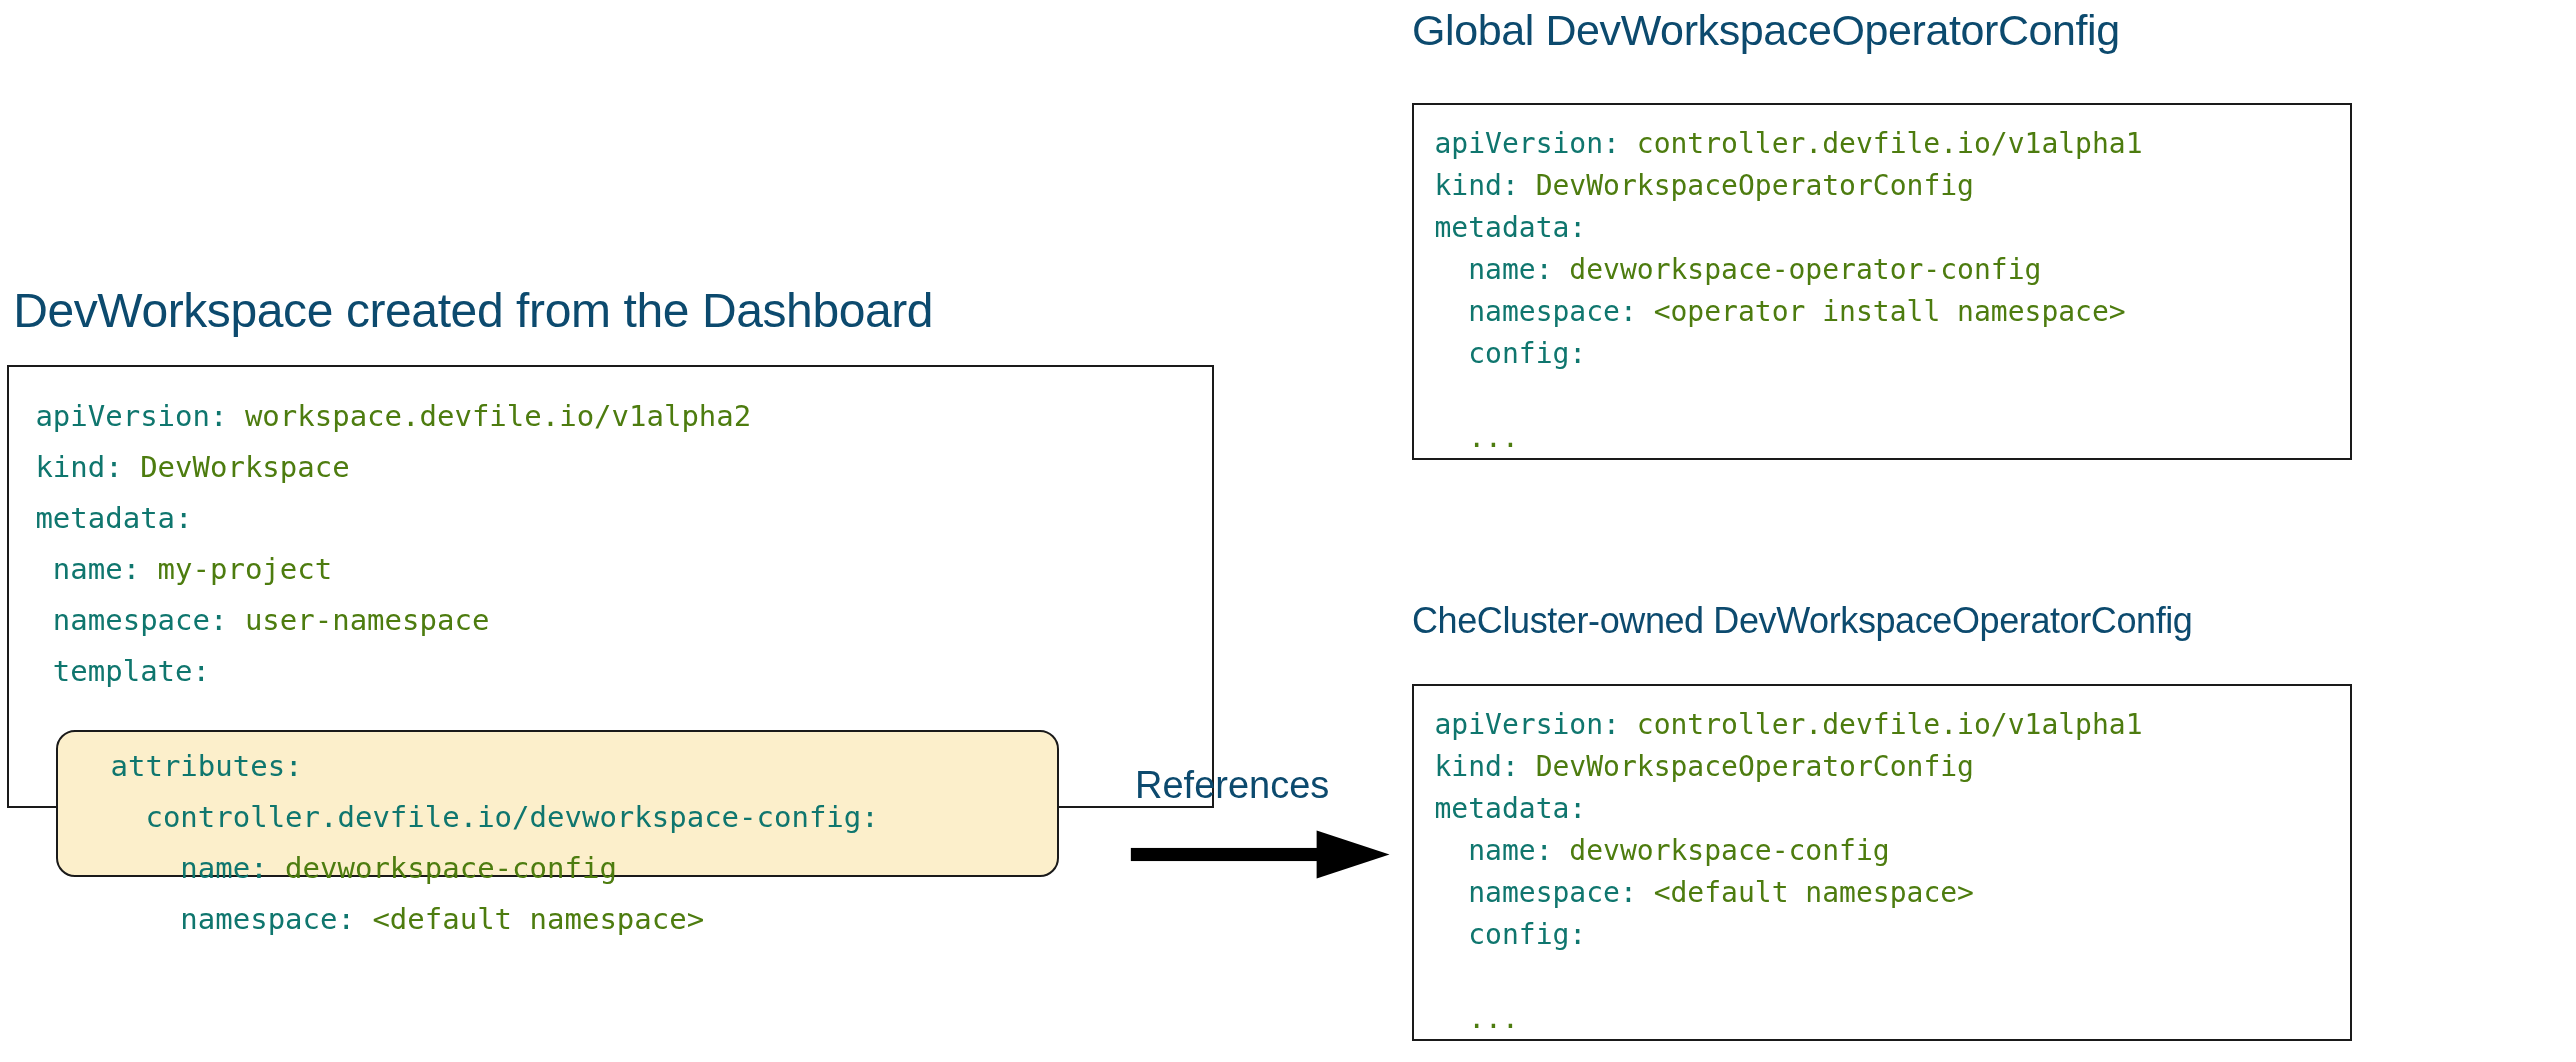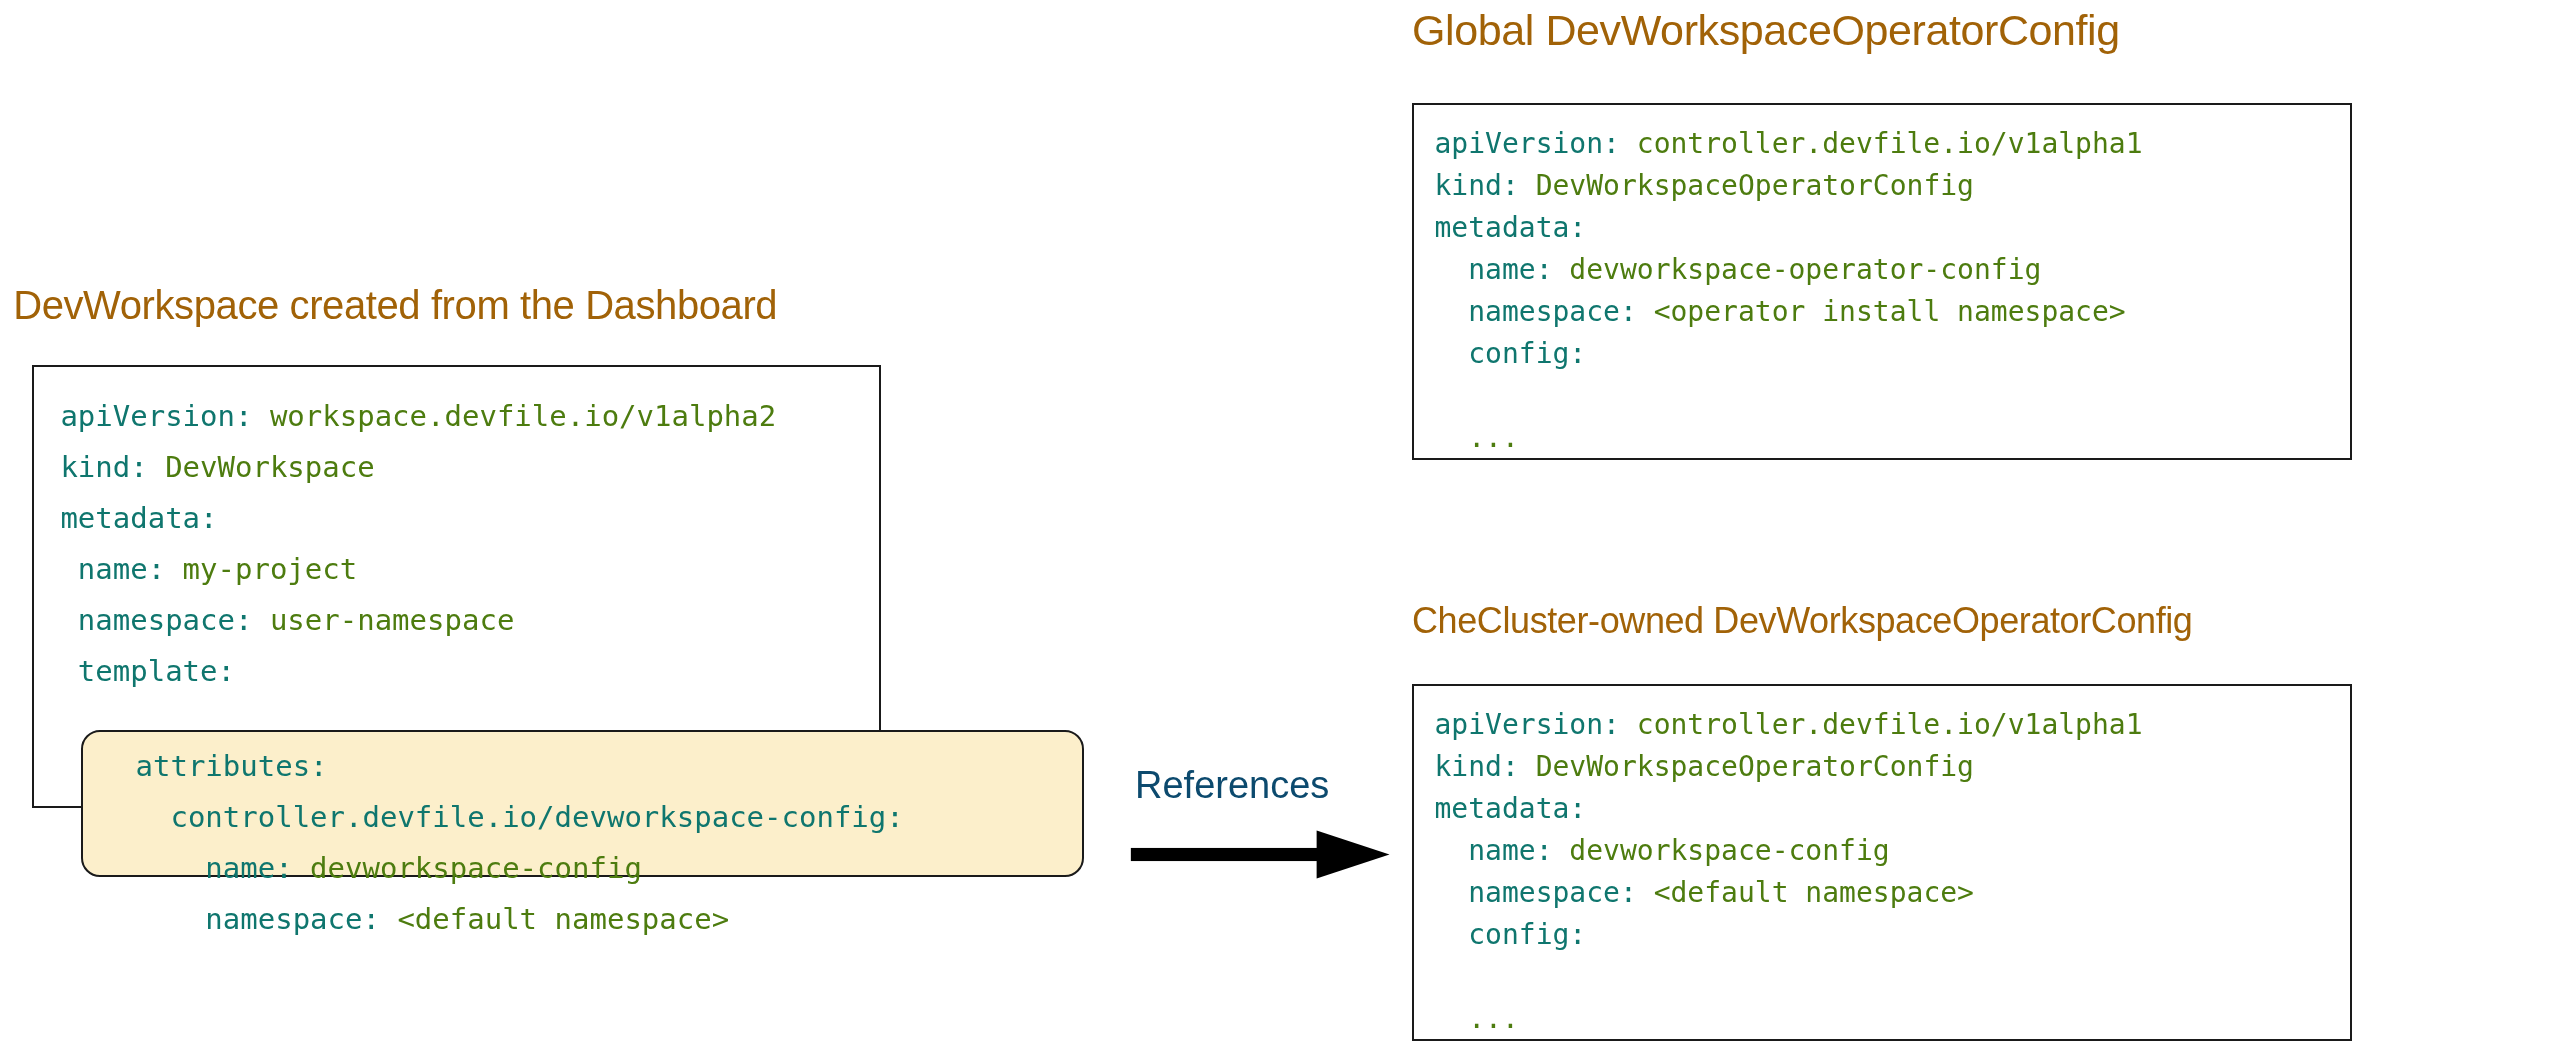--- a/index.html
+++ b/index.html
@@ -14,21 +14,21 @@
     overflow: hidden;
     font-family: "Liberation Sans", sans-serif;
     -webkit-font-smoothing: antialiased;
   }
 
   
   .heading {
     position: absolute;
     font-family: "Liberation Sans", sans-serif;
     font-weight: 400;
-    color: #a16207;
+    color: #0c4a6e;
     white-space: nowrap;
     letter-spacing: -0.4px;
   }
 
   
   .panel {
     position: absolute;
     box-sizing: border-box;
     background: #ffffff;
     border: 2.9px solid #1a1a1a;
@@ -99,23 +99,23 @@
     top: 764px;
     font-family: "Liberation Sans", sans-serif;
     font-size: 38px;
     color: #0c4a6e;
     white-space: nowrap;
   }
 </style>
 </head>
 <body>
 
-<div class="heading" id="left-heading" style="left:13.2px; top:283px; font-size:40px;">DevWorkspace created from the Dashboard</div>
+<div class="heading" id="left-heading" style="left:13.2px; top:283px; font-size:48px;">DevWorkspace created from the Dashboard</div>
 
-<div class="panel" id="left-panel" style="left:32px; top:365px; width:849px; height:443px;">
+<div class="panel" id="left-panel" style="left:7px; top:365px; width:1207px; height:443px;">
 
   <div class="code" id="left-panel-code"><div class="line"><span class="k">apiVersion: </span><span class="v">workspace.devfile.io/v1alpha2</span></div><div class="line"><span class="k">kind: </span><span class="v">DevWorkspace</span></div><div class="line"><span class="k">metadata:</span><span class="v"></span></div><div class="line"><span class="k"> name: </span><span class="v">my-project</span></div><div class="line"><span class="k"> namespace: </span><span class="v">user-namespace</span></div><div class="line"><span class="k"> template:</span><span class="v"></span></div></div>
 
   <div class="highlight" id="highlight-box">
     <div class="code" id="highlight-code"><div class="line"><span class="k">  attributes:</span><span class="v"></span></div><div class="line"><span class="k">    controller.devfile.io/devworkspace-config:</span><span class="v"></span></div><div class="line"><span class="k">      name: </span><span class="v">devworkspace-config</span></div><div class="line"><span class="k">      namespace: </span><span class="v">&lt;default namespace&gt;</span></div></div>
   </div>
 </div>
 
 <div id="arrow-label">References</div>
 

